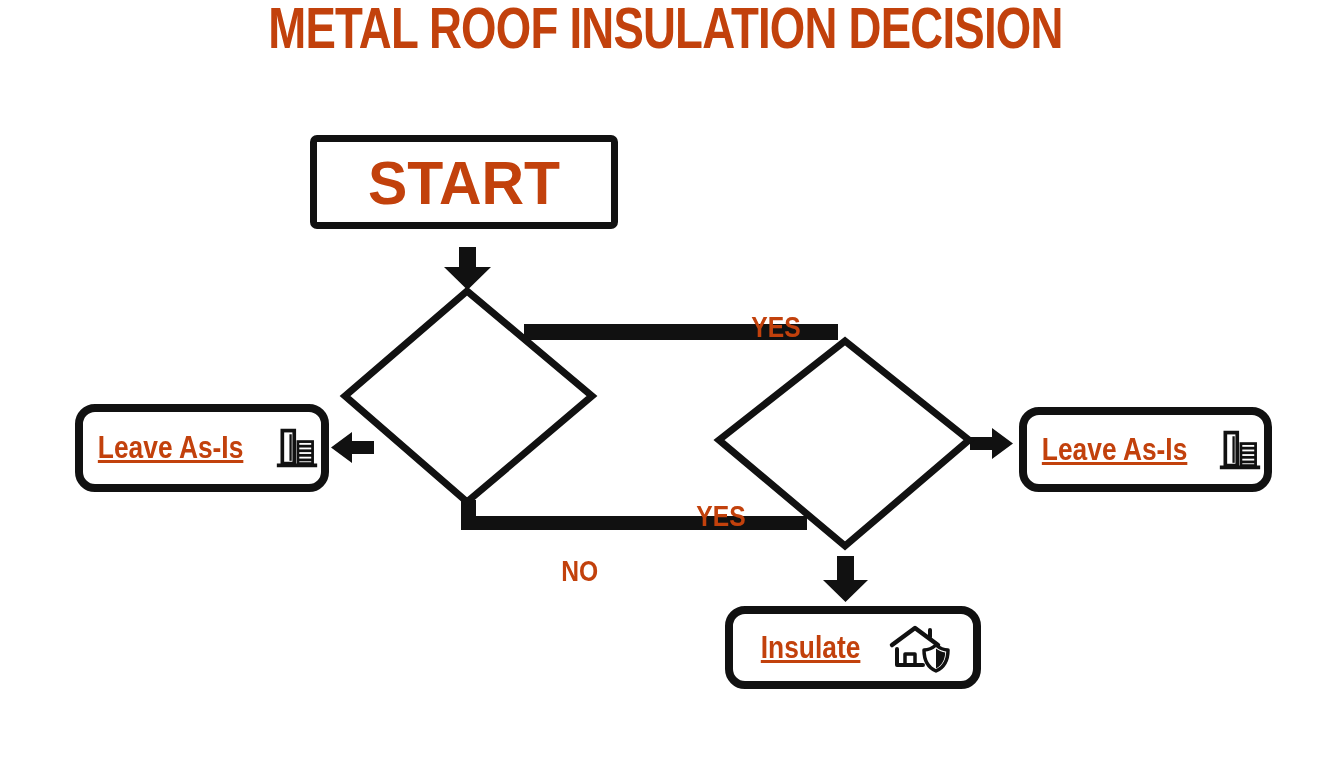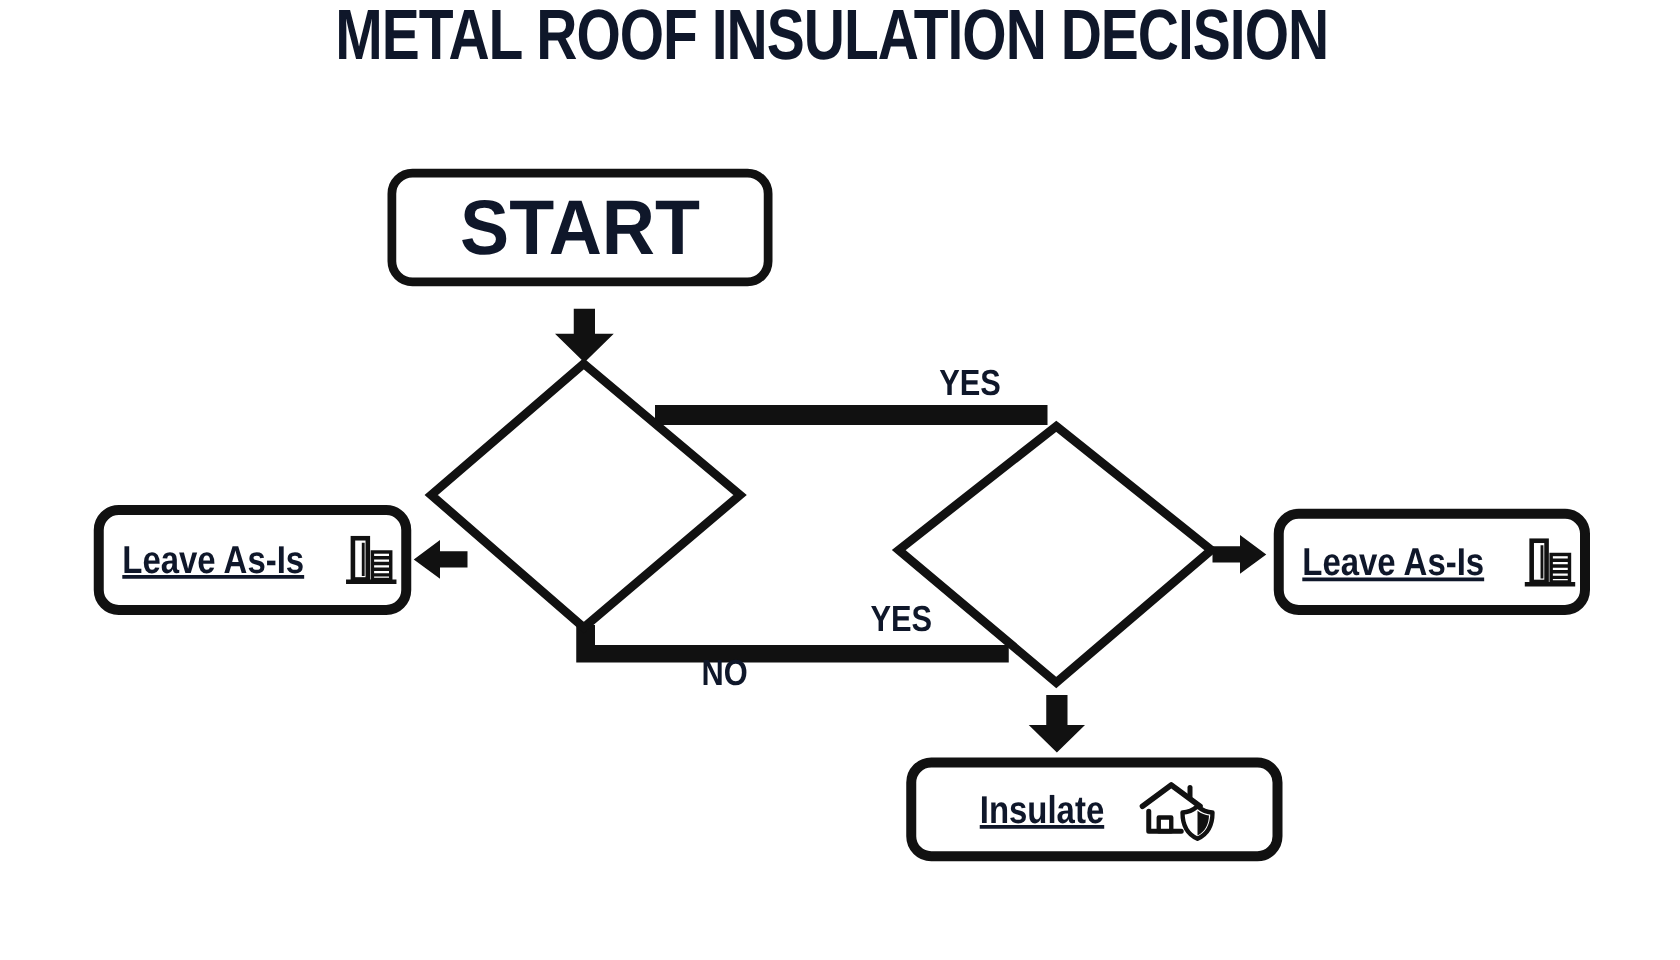--- a/index.html
+++ b/index.html
@@ -3,21 +3,21 @@
 <meta charset="utf-8">
 <style>
   html, body { margin: 0; padding: 0; background: #ffffff; }
   .canvas {
     position: relative;
     width: 1344px;
     height: 768px;
     background: #ffffff;
     overflow: hidden;
     font-family: "Liberation Sans", "DejaVu Sans", sans-serif;
-    color: #0f172a;
+    color: #c2410c;
   }
   .abs { position: absolute; }
   .layer { position: absolute; left: 0; top: 0; width: 1344px; height: 768px; }
 
   
   .sqz  { display: inline-block; white-space: nowrap; transform: scaleX(0.80); transform-origin: 50% 50%; }
   .sqz85{ display: inline-block; white-space: nowrap; transform: scaleX(0.85); transform-origin: 50% 50%; }
   .sqz95{ display: inline-block; white-space: nowrap; transform: scaleX(0.95); transform-origin: 50% 50%; }
 
   .title {
@@ -26,35 +26,36 @@
     font-size: 57px; font-weight: bold;
     letter-spacing: -1px;
     line-height: 1;
   }
 
   .node {
     box-sizing: border-box;
     display: flex; align-items: center; justify-content: center;
     background: #ffffff;
     border: 7px solid #111111;
-    border-radius: 20px;
+    border-radius: 7px;
     gap: 18px;
   }
   .node.start { font-size: 62px; font-weight: bold; }
   .node.outcome { border-width: 8px; border-radius: 20px; font-size: 31px; font-weight: bold; text-decoration: underline; }
 
   .dlabel {
     text-align: center;
     font-size: 29px; font-weight: bold;
     line-height: 30px;
   }
   .elabel {
     text-align: center;
     font-size: 29px; font-weight: bold;
     line-height: 30px;
+    margin-top: 20px;
   }
 
   .icon { flex: 0 0 auto; display: block; }
 </style>
 </head>
 <body>
 
 <div class="canvas">
 
   <svg class="layer" viewBox="0 0 1344 768" xmlns="http://www.w3.org/2000/svg">
@@ -86,21 +87,21 @@
     <span class="sqz95">START</span>
   </div>
 
 
   <div class="abs elabel" style="left:716px; top:292px; width:120px;">
     <span class="sqz85">YES</span>
   </div>
   <div class="abs elabel" style="left:661px; top:481px; width:120px;">
     <span class="sqz85">YES</span>
   </div>
-  <div class="abs elabel" style="left:520px; top:524px; width:120px;">
+  <div class="abs elabel" style="left:520px; top:536px; width:120px;">
     <span class="sqz85">NO</span>
   </div>
 
   <div class="abs node outcome" style="left:75px; top:404px; width:254px; height:88px;">
     <span class="sqz85">Leave As-Is</span>
     <svg class="icon" width="44" height="44" viewBox="0 0 48 48" xmlns="http://www.w3.org/2000/svg">
       <g stroke="#111111" fill="none">
         <rect x="8" y="5" width="13" height="36" stroke-width="4"></rect>
         <line x1="17" y1="9" x2="17" y2="38" stroke-width="2.5"></line>
         <rect x="25" y="17" width="16" height="24" stroke-width="3"></rect>
@@ -122,21 +123,21 @@
         <rect x="25" y="17" width="16" height="24" stroke-width="3"></rect>
         <line x1="25" y1="22" x2="41" y2="22" stroke-width="3"></line>
         <line x1="25" y1="27" x2="41" y2="27" stroke-width="3"></line>
         <line x1="25" y1="32" x2="41" y2="32" stroke-width="3"></line>
         <line x1="25" y1="37" x2="41" y2="37" stroke-width="3"></line>
         <line x1="2" y1="43" x2="46" y2="43" stroke-width="4"></line>
       </g>
     </svg>
   </div>
 
-  <div class="abs node outcome" style="left:725px; top:606px; width:301px; height:83px;">
+  <div class="abs node outcome" style="left:725px; top:606px; width:256px; height:83px;">
     <span class="sqz85">Insulate</span>
     <svg class="icon" width="66" height="54" viewBox="0 0 66 54" xmlns="http://www.w3.org/2000/svg">
       <g stroke="#111111" fill="none" stroke-linecap="round" stroke-linejoin="round">
         <polyline points="4,24 27,7 50,24" stroke-width="4.5"></polyline>
         <line x1="42" y1="9" x2="42" y2="16" stroke-width="4"></line>
         <polyline points="9,28 9,44 35,44" stroke-width="4"></polyline>
         <rect x="17" y="33" width="10" height="11" stroke-width="3.5"></rect>
         <path d="M48,24 C52,27.5 56.5,29 60,29 C60,39 56,46.5 48,50 C40,46.5 36,39 36,29 C39.5,29 44,27.5 48,24 Z" stroke-width="3.5" fill="#ffffff"></path>
         <path d="M48,27.5 C51,29.8 54.3,31 57.2,31.4 C57,38.6 54,44.4 48,47.4 Z" fill="#111111" stroke="none"></path>
       </g>

